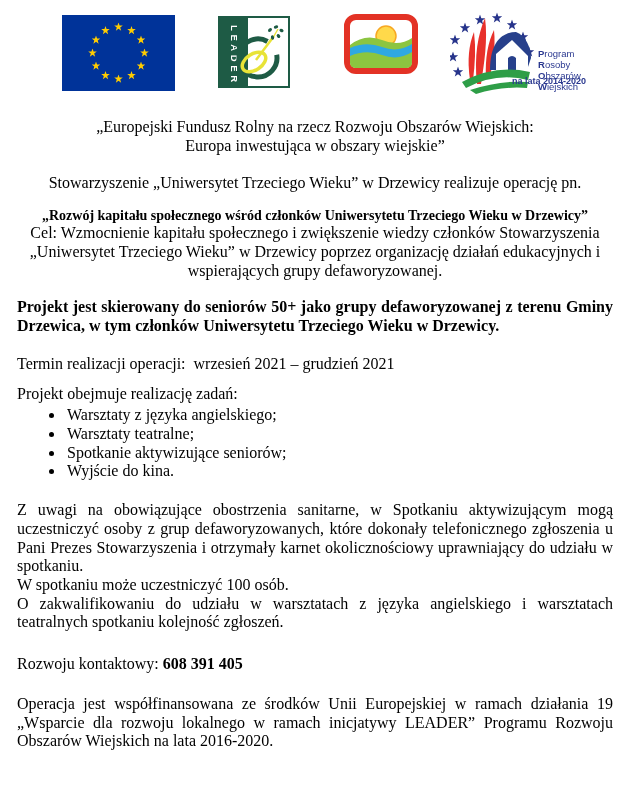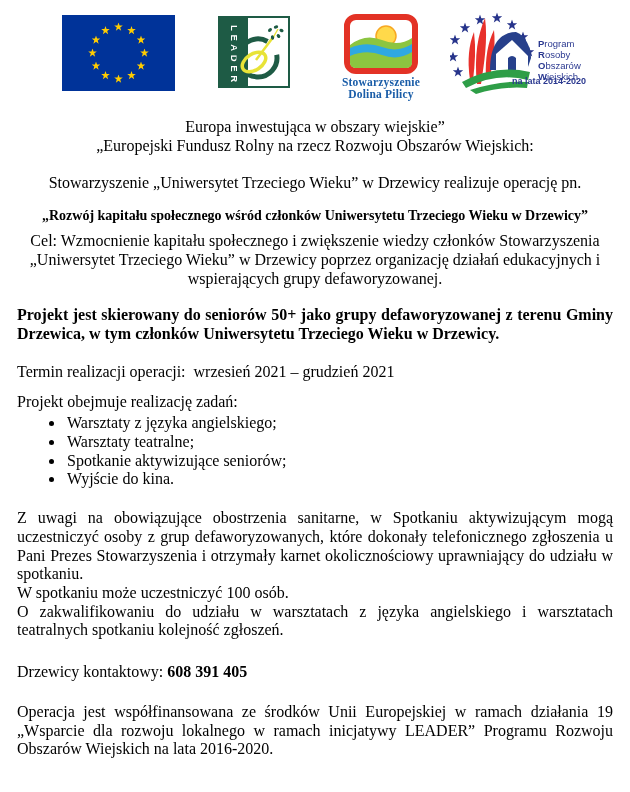--- a/index.html
+++ b/index.html
@@ -13,41 +13,41 @@
   #eu-flag      { left:62px;  top:15px; }
   #leader-logo  { left:218px; top:16px; }
   #dolina-logo  { left:337px; top:14px; width:88px; text-align:center; }
   #prow-logo    { left:450px; top:8px;  width:170px; height:90px; }
 
   .dolina-caption {
     margin-top:2px; font-family:"Liberation Serif", serif; font-weight:bold;
     font-size:11.5px; line-height:1.05; color:#1a5da8; letter-spacing:.2px;
   }
   .prow-text {
-    position:absolute; left:88px; top:30px;
+    position:absolute; left:88px; top:40px;
     font-family:"Liberation Sans", sans-serif; font-size:9.5px; line-height:11px;
     color:#2b3990;
   }
   .prow-text b { font-weight:bold; }
   .prow-sub {
     position:absolute; left:62px; top:68px;
     font-family:"Liberation Sans", sans-serif; font-weight:bold;
     font-size:9px; color:#2b3990; white-space:nowrap;
   }
 
   
   .content {
     position:absolute; top:0; left:0; width:100%; box-sizing:border-box;
     padding:118px 17px 0 17px; font-size:16px; line-height:1.17;
   }
   .justify { text-align:justify; }
   .funding-top { text-align:center; }
   .intro   { margin-top:19px; text-align:center; }
   .title   { margin-top:14px; text-align:center; font-weight:bold; font-size:14px; line-height:1.22; }
-  .goal    { margin-top:8px;  text-align:center; }
+  .goal    {  text-align:center; }
   .target  { margin-top:18px;font-weight:bold; }
   .term    { margin-top:19px; white-space:pre-wrap; }
   .tasks-intro { margin-top:11px; }
   ul.tasks { margin:3px 0 0 0; padding-left:48px; list-style-type:disc; }
   ul.tasks li { padding-left:2px; }
   .restrictions { margin-top:20px; }
   .phone   { margin-top:23px; }
   .footer  { margin-top:21px; }
 </style>
 </head>
@@ -109,24 +109,20 @@
             <rect x="6" y="6" width="62" height="48" rx="5"></rect>
           </clipPath>
       </defs>
       <rect x="3" y="3" width="68" height="54" rx="9" fill="#ffffff" stroke="#E33225" stroke-width="6"></rect>
       <g clip-path="url(#dolinaClip)">
         <circle cx="42" cy="22" r="10" fill="#FFD94A" stroke="#F7A823" stroke-width="1.5"></circle>
         <path d="M6 31 Q 21 19 38 26 Q 55 33 68 24 L 68 54 L 6 54 Z" fill="#8CC540"></path>
         <path d="M6 34 Q 22 27 38 33 Q 54 39 68 30 L 68 38 Q 54 47 38 41 Q 22 35 6 42 Z" fill="#2FA8E1"></path>
       </g>
     </svg>
-    <div class="dolina-caption">
-      <div>Stowarzyszenie</div>
-      <div>Dolina Pilicy</div>
-    </div>
   </div>
 
   <div class="logo" id="prow-logo">
     <svg width="85" height="88" viewBox="0 0 85 88" style="position:absolute;left:0;top:0">
       <g style="color:#27348B">
         <use href="#star5" x="2.5" y="58.5" width="11" height="11"></use>
         <use href="#star5" x="-2.5" y="43.5" width="11" height="11"></use>
         <use href="#star5" x="-0.5" y="26.5" width="11" height="11"></use>
         <use href="#star5" x="9.5" y="14.5" width="11" height="11"></use>
         <use href="#star5" x="24.5" y="6.5" width="11" height="11"></use>
@@ -153,22 +149,22 @@
       <div><b>R</b><span>osoby</span></div>
       <div><b>O</b><span>bszarów</span></div>
       <div><b>W</b><span>iejskich</span></div>
     </div>
     <div class="prow-sub">na lata 2014-2020</div>
   </div>
 
   <div class="content">
 
     <div class="funding-top">
+      <div>„Europejski Fundusz Rolny na rzecz Rozwoju Obszarów Wiejskich:</div>
       <div>Europa inwestująca w obszary wiejskie”</div>
-      <div>„Europejski Fundusz Rolny na rzecz Rozwoju Obszarów Wiejskich:</div>
     </div>
 
     <div class="intro">Stowarzyszenie „Uniwersytet Trzeciego Wieku” w Drzewicy realizuje operację pn.</div>
 
     <div class="title">„Rozwój kapitału społecznego wśród członków Uniwersytetu Trzeciego Wieku w Drzewicy”</div>
 
     <div class="goal">Cel: Wzmocnienie kapitału społecznego i zwiększenie wiedzy członków Stowarzyszenia „Uniwersytet Trzeciego Wieku” w Drzewicy poprzez organizację działań edukacyjnych i wspierających grupy defaworyzowanej.</div>
 
     <div class="target justify">Projekt jest skierowany do seniorów 50+ jako grupy defaworyzowanej z terenu Gminy Drzewica, w tym członków Uniwersytetu Trzeciego Wieku w Drzewicy.</div>
 
@@ -179,18 +175,18 @@
       <li>Warsztaty z języka angielskiego;</li>
       <li>Warsztaty teatralne;</li>
       <li>Spotkanie aktywizujące seniorów;</li>
       <li>Wyjście do kina.</li>
     </ul>
 
     <div class="restrictions justify">Z uwagi na obowiązujące obostrzenia sanitarne, w Spotkaniu aktywizującym mogą uczestniczyć osoby z grup defaworyzowanych, które dokonały telefonicznego zgłoszenia u Pani Prezes Stowarzyszenia i otrzymały karnet okolicznościowy uprawniający do udziału w spotkaniu.</div>
     <div>W spotkaniu może uczestniczyć 100 osób.</div>
     <div class="justify">O zakwalifikowaniu do udziału w warsztatach z języka angielskiego i warsztatach teatralnych spotkaniu kolejność zgłoszeń.</div>
 
-    <div class="phone"><span>Drzewicy kontaktowy: </span><b>608 391 405</b></div>
+    <div class="phone"><span>Rozwoju kontaktowy: </span><b>608 391 405</b></div>
 
     <div class="footer justify">Operacja jest współfinansowana ze środków Unii Europejskiej w ramach działania 19 „Wsparcie dla rozwoju lokalnego w ramach inicjatywy LEADER” Programu Rozwoju Obszarów Wiejskich na lata 2016-2020.</div>
 
   </div>
 </div>
 
 </body></html>

